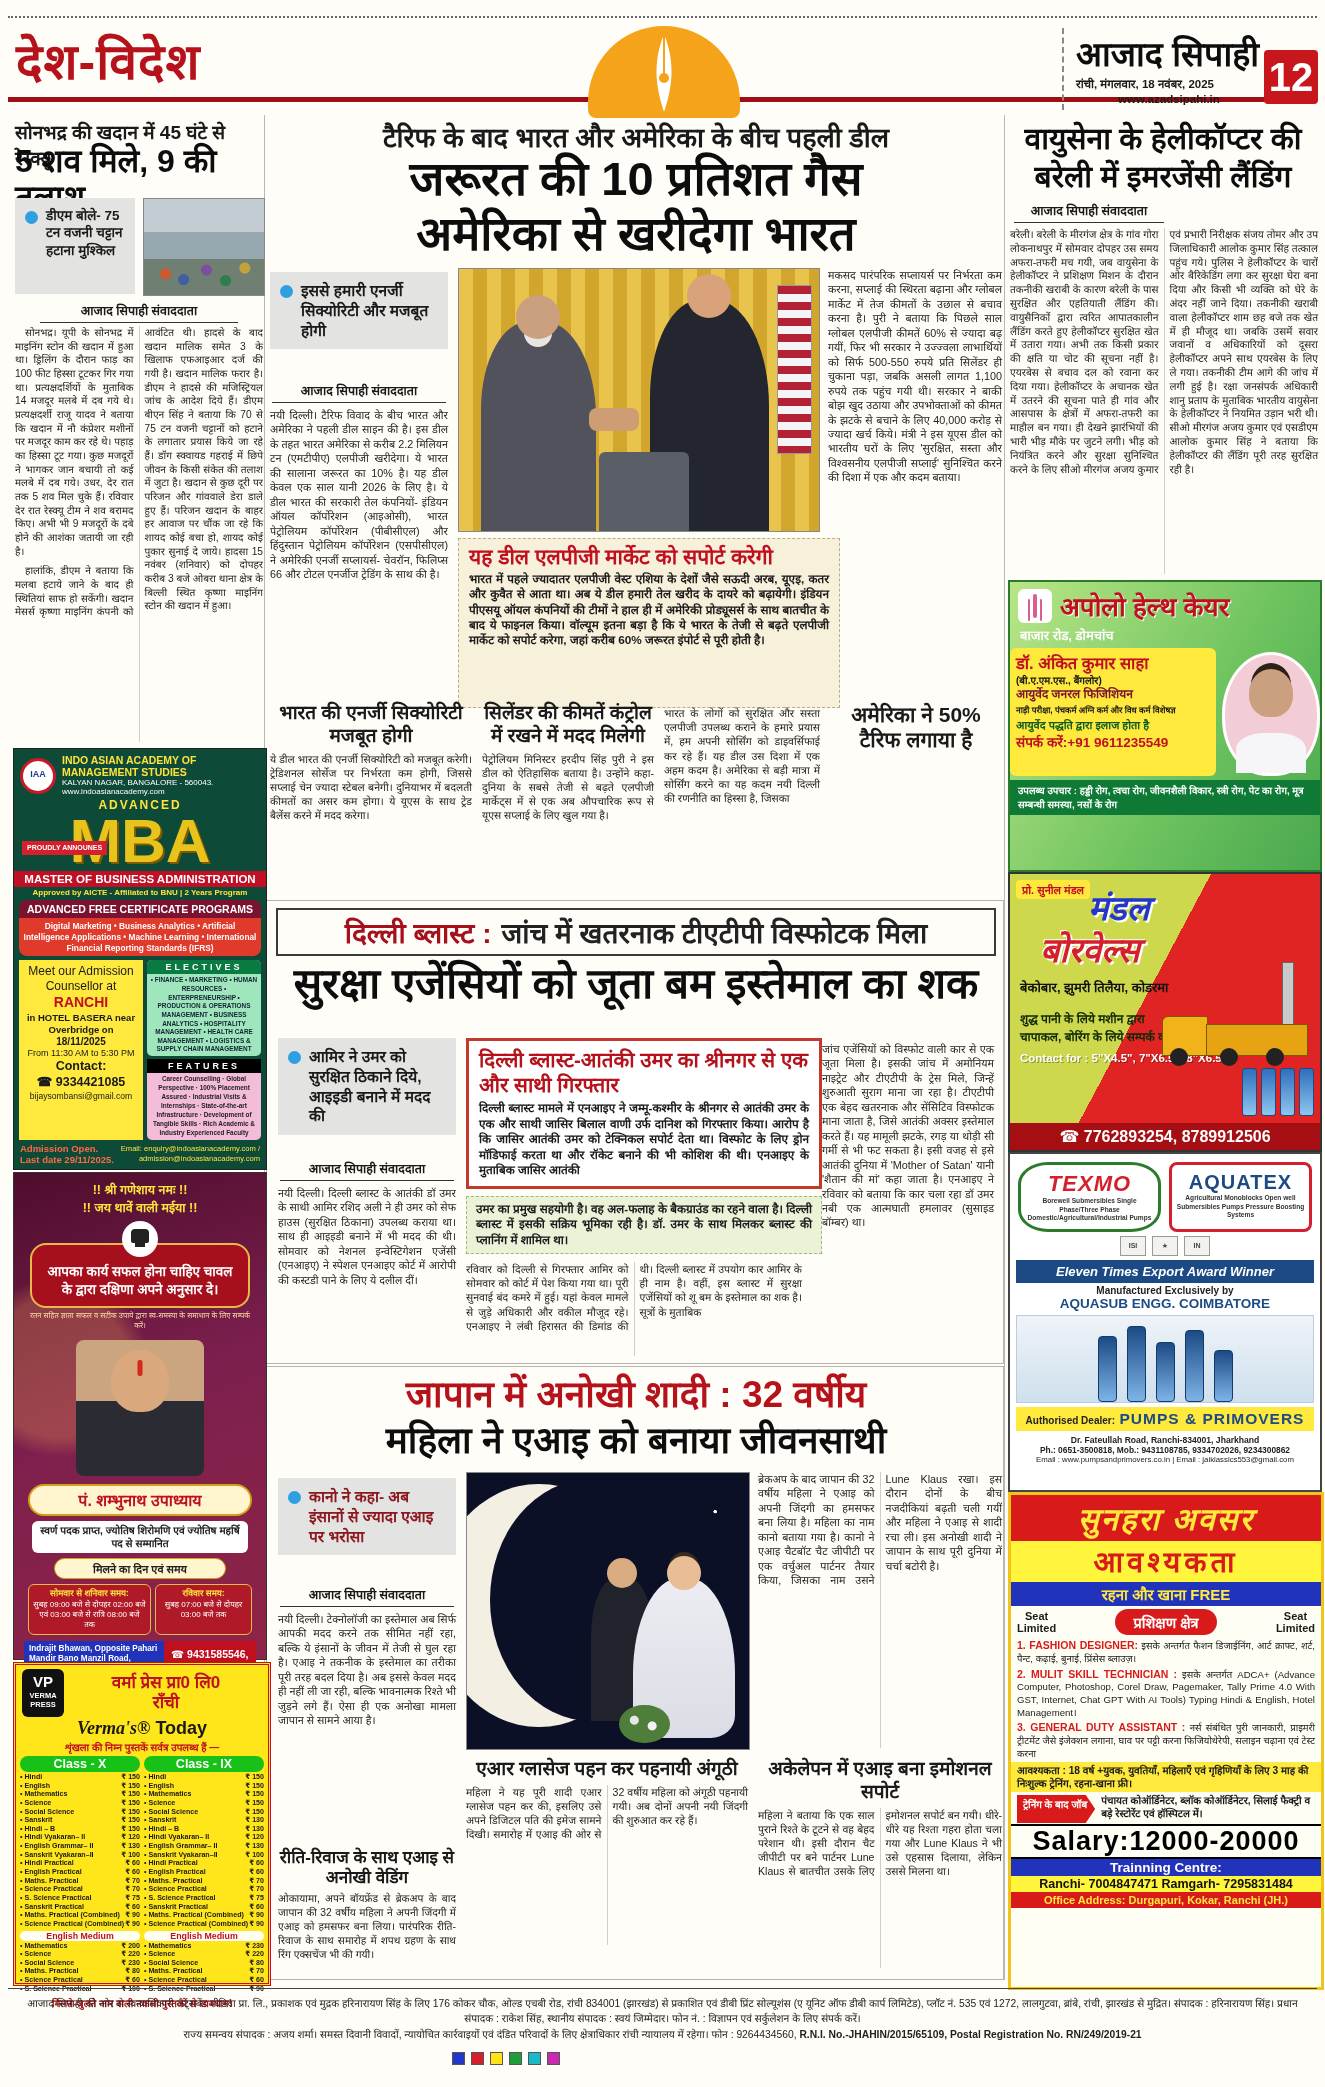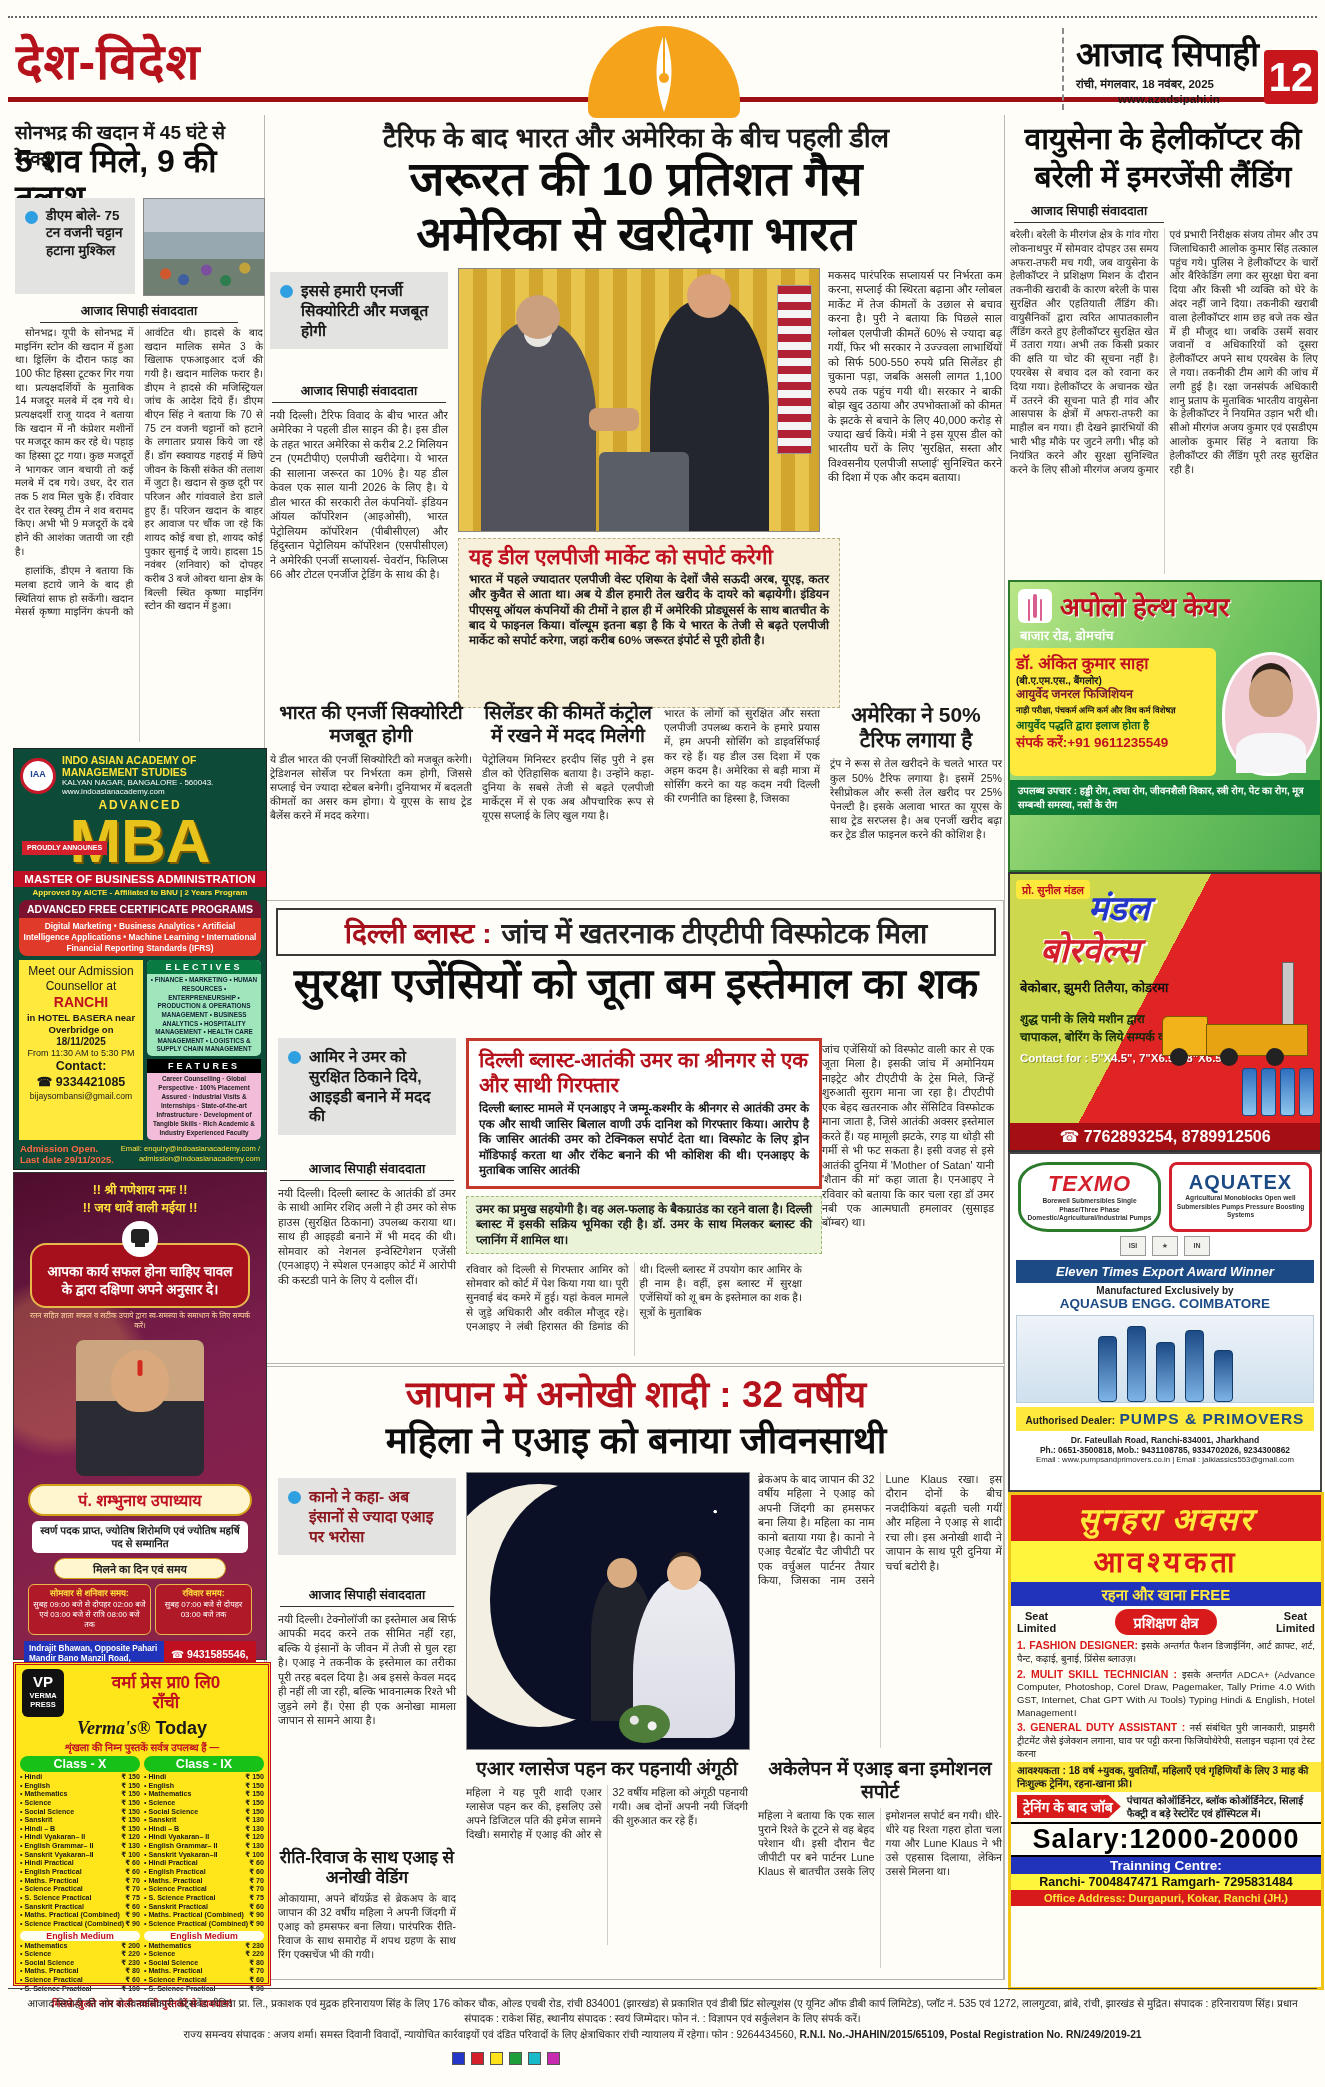--- a/index.html
+++ b/index.html
@@ -243,21 +243,21 @@
       letter-spacing:4px;padding:0 0 2px 0;}
   .sun-free{background:#2233bb;color:#ffe93d;font-size:15px;font-weight:bold;text-align:center;padding:2px 0;}
   .sun-seatrow{display:flex;align-items:center;justify-content:space-between;padding:3px 6px;}
   .sun-seat{font-size:11px;font-weight:bold;line-height:1.1;text-align:center;}
   .sun-oval{background:#d91a1a;color:#fff;font-size:14.5px;font-weight:bold;border-radius:18px;
       padding:3px 18px;}
   .sun-item{font-size:9.6px;line-height:1.32;padding:1px 6px;text-align:justify;}
   .sun-item .rt{color:#d91a1a;font-weight:bold;font-size:10.5px;}
   .sun-need{background:#ffe93d;font-size:10.2px;font-weight:bold;padding:2px 6px;line-height:1.3;}
   .sun-jobrow{display:flex;gap:6px;align-items:flex-start;padding:3px 6px 1px 6px;}
-  .sun-jobtag{background:#d91a1a;color:#fff;font-size:14px;font-weight:bold;padding:2px 8px 2px 6px;
+  .sun-jobtag{background:#d91a1a;color:#fff;font-size:10px;font-weight:bold;padding:2px 8px 12px 6px;
       clip-path:polygon(0 0,88% 0,100% 50%,88% 100%,0 100%);white-space:nowrap;}
   .sun-jobtxt{font-size:10.2px;font-weight:bold;line-height:1.25;}
   .sun-sal{color:#000;font-size:27px;font-weight:bold;text-align:center;border-top:2px solid #000;
       border-bottom:2px solid #000;letter-spacing:1px;}
   .sun-centre{background:#2233bb;color:#fff;font-size:13.5px;font-weight:bold;text-align:center;padding:1px 0;}
   .sun-centre2{background:#fff53c;color:#111;font-size:12.5px;font-weight:bold;text-align:center;padding:1px 0;}
   .sun-office{background:#d91a1a;color:#ffe93d;font-size:11px;font-weight:bold;text-align:center;padding:2px 0;}
   
   .footline{position:absolute;left:8px;right:8px;top:1988px;border-top:1.5px solid #444;}
   .foot{position:absolute;left:14px;right:14px;top:1996px;font-size:10.3px;line-height:1.5;
@@ -622,21 +622,20 @@
     <div class="subhead" style="font-size:19px;">भारत की एनर्जी सिक्योरिटी मजबूत होगी</div>
     <div class="body" style="margin-top:4px;">ये डील भारत की एनर्जी सिक्योरिटी को मजबूत करेगी। ट्रेडिशनल सोर्सेज पर निर्भरता कम होगी, जिससे सप्लाई चेन ज्यादा स्टेबल बनेगी। दुनियाभर में बदलती कीमतों का असर कम होगा। ये यूएस के साथ ट्रेड बैलेंस करने में मदद करेगा।</div>
   </div>
   <div class="abs" style="left:482px;top:702px;width:172px;">
     <div class="subhead" style="font-size:19px;">सिलेंडर की कीमतें कंट्रोल में रखने में मदद मिलेगी</div>
     <div class="body" style="margin-top:4px;">पेट्रोलियम मिनिस्टर हरदीप सिंह पुरी ने इस डील को ऐतिहासिक बताया है। उन्होंने कहा- दुनिया के सबसे तेजी से बढ़ते एलपीजी मार्केट्स में से एक अब औपचारिक रूप से यूएस सप्लाई के लिए खुल गया है।</div>
   </div>
   <div class="abs body" style="left:664px;top:706px;width:156px;height:188px;">भारत के लोगों को सुरक्षित और सस्ता एलपीजी उपलब्ध कराने के हमारे प्रयास में, हम अपनी सोर्सिंग को डाइवर्सिफाई कर रहे हैं। यह डील उस दिशा में एक अहम कदम है। अमेरिका से बड़ी मात्रा में सोर्सिंग करने का यह कदम नयी दिल्ली की रणनीति का हिस्सा है, जिसका</div>
   <div class="abs" style="left:830px;top:702px;width:172px;">
     <div class="subhead" style="font-size:21px;">अमेरिका ने 50% टैरिफ लगाया है</div>
-    <div class="body" style="margin-top:4px;">ट्रंप ने रूस से तेल खरीदने के चलते भारत पर कुल 50% टैरिफ लगाया है। इसमें 25% रेसीप्रोकल और रूसी तेल खरीद पर 25% पेनल्टी है। इसके अलावा भारत का यूएस के साथ ट्रेड सरप्लस है। अब एनर्जी खरीद बढ़ा कर ट्रेड डील फाइनल करने की कोशिश है।</div>
   </div>
 
   <div class="abs band" style="left:276px;top:908px;width:716px;height:44px;">
     <span class="bandred">दिल्ली ब्लास्ट :</span>
     <span class="bandblk">जांच में खतरनाक टीएटीपी विस्फोटक मिला</span>
   </div>
   <div class="abs h-huge c" style="left:270px;top:960px;width:732px;font-size:42px;">सुरक्षा एजेंसियों को जूता बम इस्तेमाल का शक</div>
 
   <div class="abs bulletbox" style="left:278px;top:1038px;width:158px;">
     <span class="bdot"></span>

